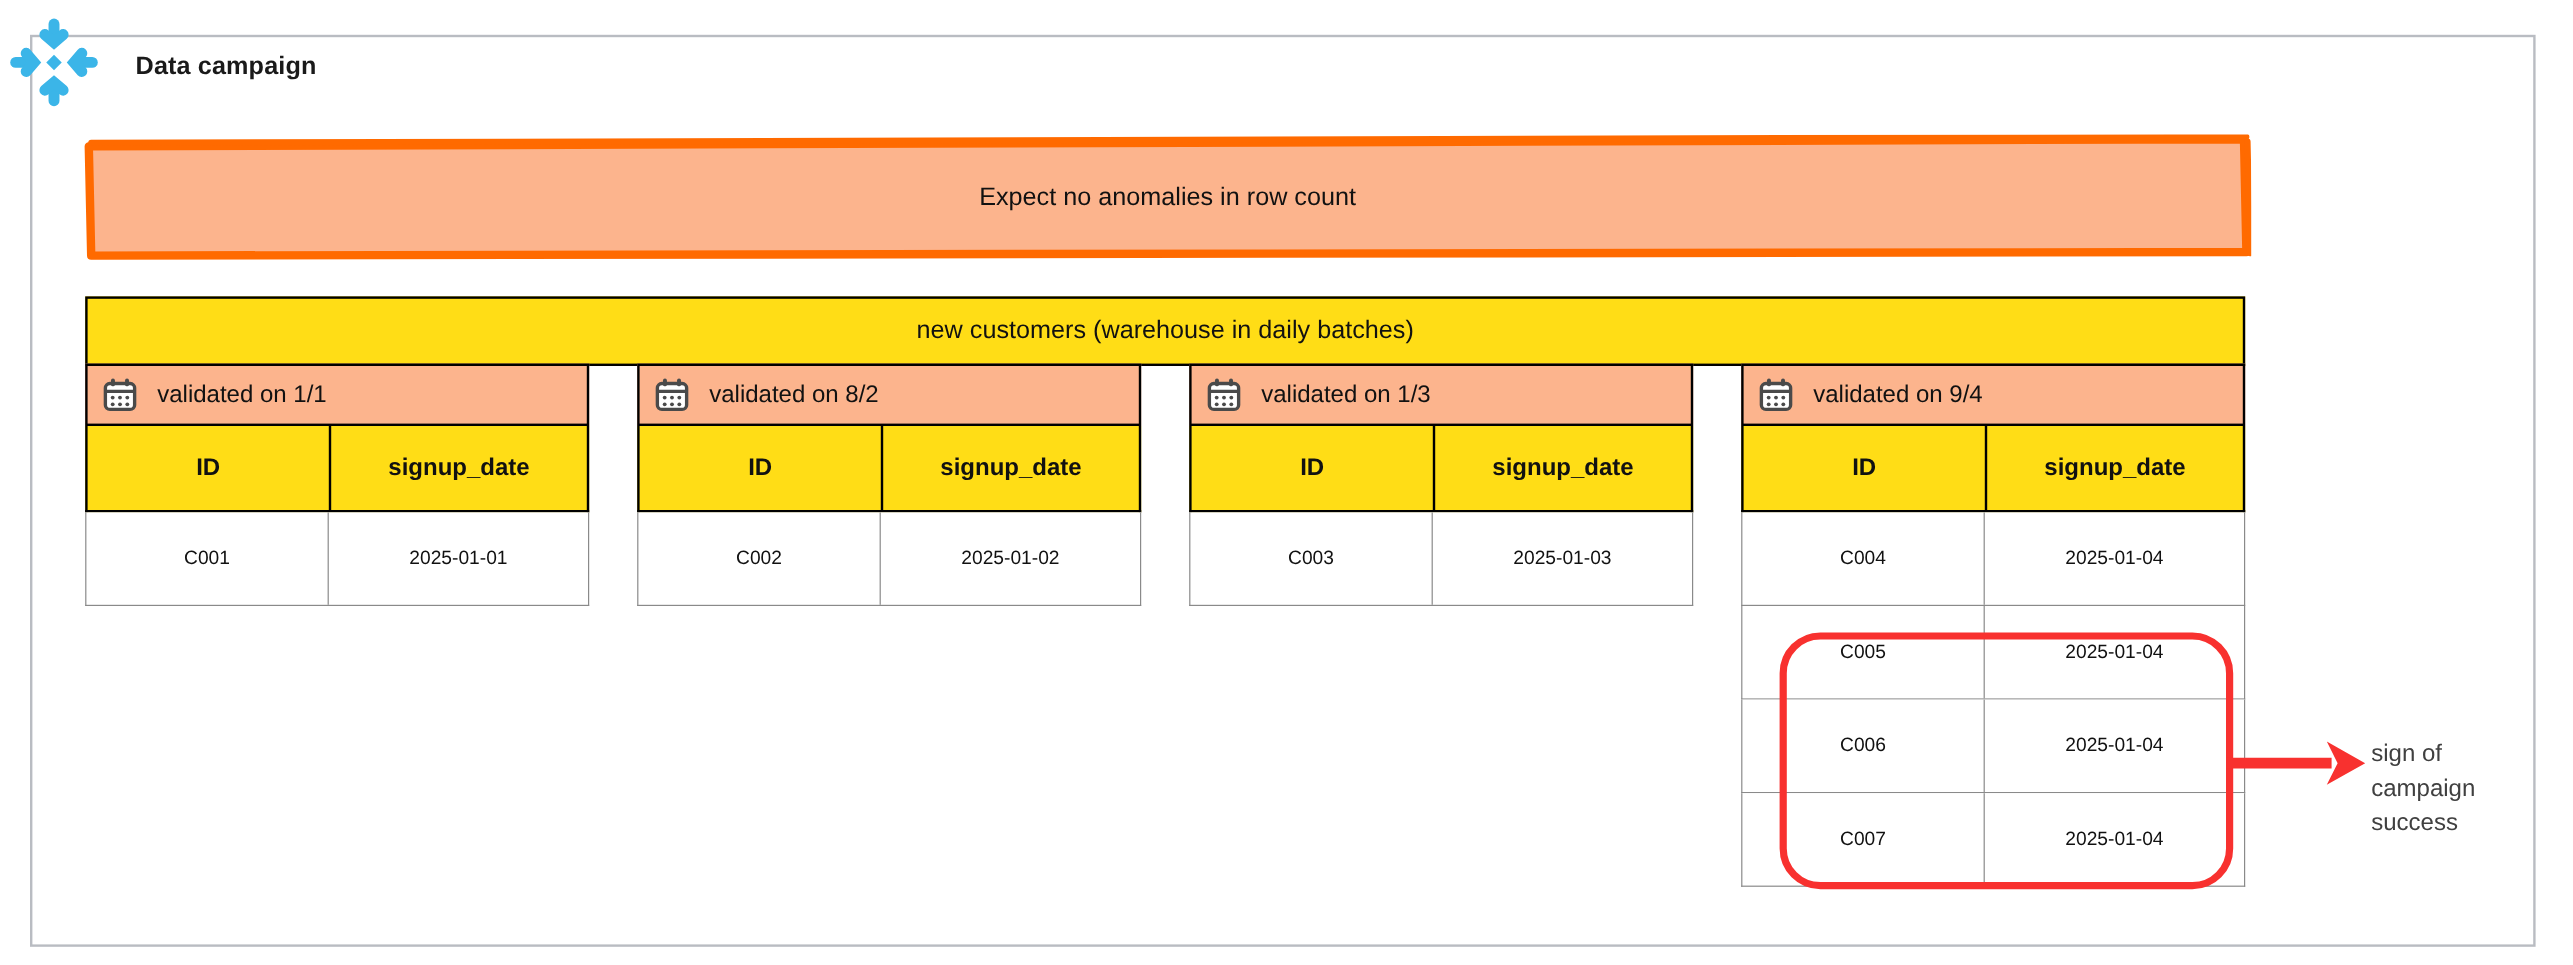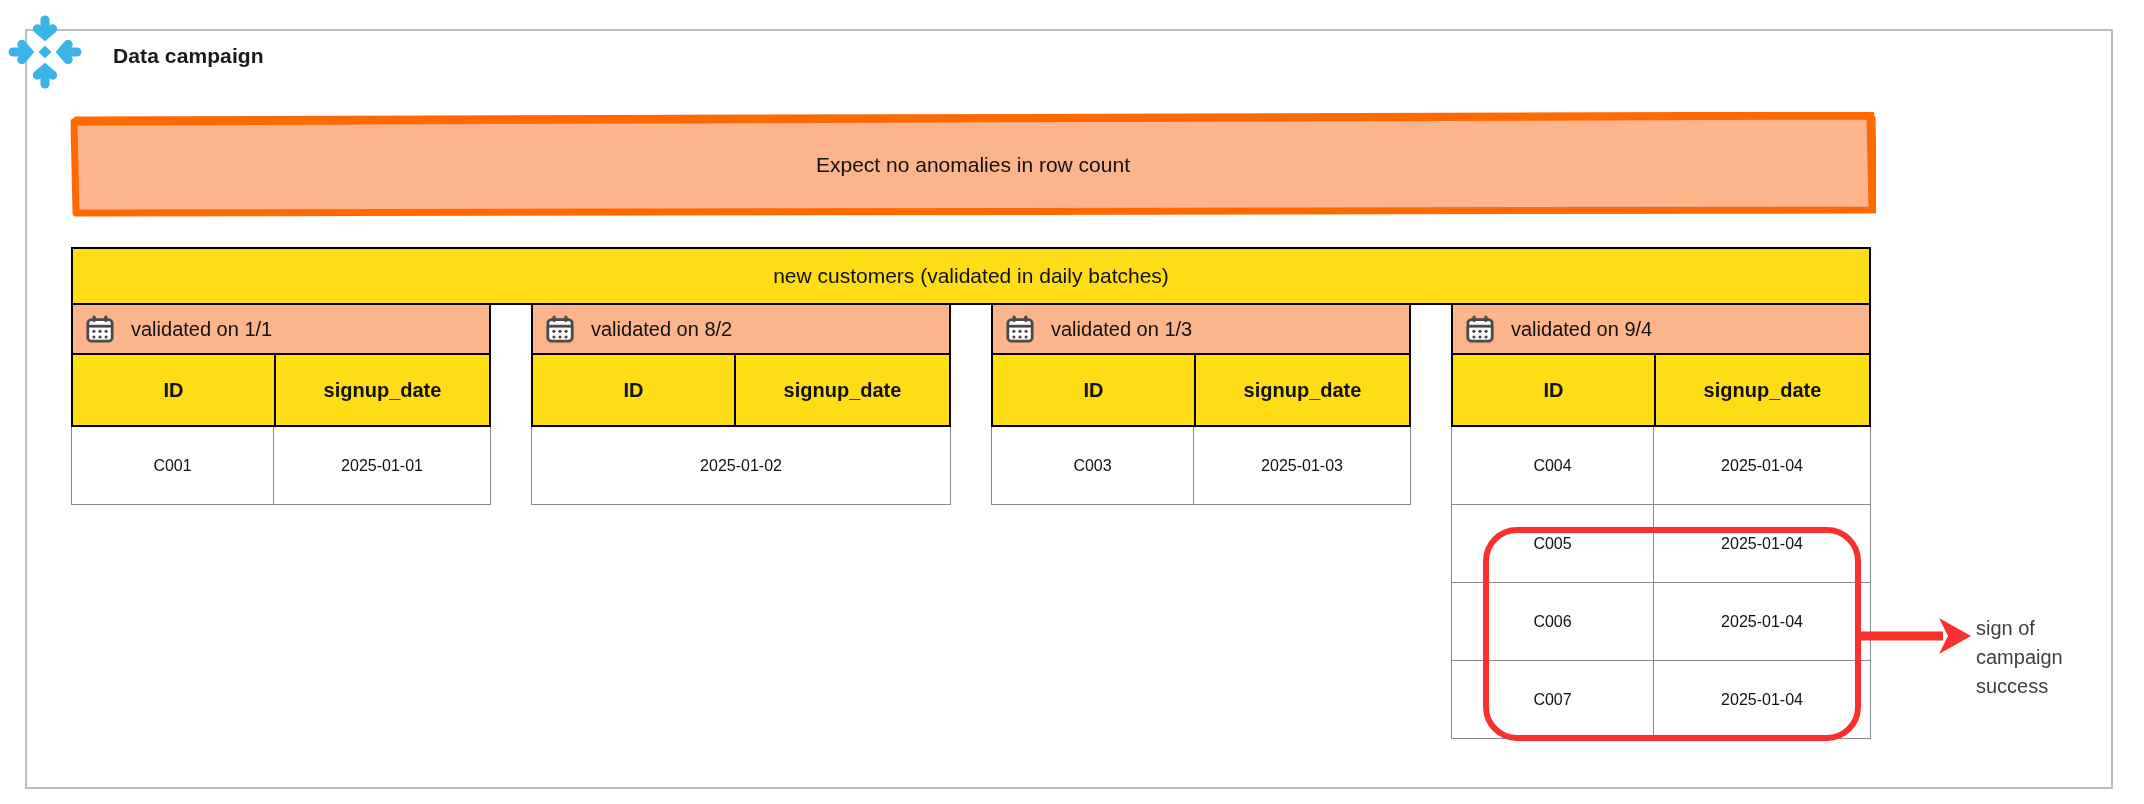--- a/index.html
+++ b/index.html
@@ -99,21 +99,21 @@
 <div id="expectation-banner">
   <svg class="banner-sketch" viewBox="0 0 1806 105" preserveAspectRatio="none">
     <path d="M4 10 L1800 4 L1802 98 L6 101 Z" fill="#fcb48d" stroke="#ff6a00" stroke-width="7" stroke-linejoin="round"></path>
     <path d="M6 7 L1802 2" stroke="#ff6a00" stroke-width="5" fill="none" stroke-linecap="round"></path>
     <path d="M1803 6 L1805 99" stroke="#ff6a00" stroke-width="5" fill="none" stroke-linecap="round"></path>
   </svg>
   <div class="banner-text">Expect no anomalies in row count</div>
 </div>
 
 <div id="batch-table">
-  <div id="batch-table-title">new customers (validated in daily batches)</div>
+  <div id="batch-table-title">new customers (warehouse in daily batches)</div>
   <div class="batch-groups" id="batch-groups">
       <div class="batch-group">
         <div class="batch-day-header">
 
 <svg class="cal-icon" viewBox="0 0 32 32">
   <rect x="3" y="6" width="26" height="23" rx="4" fill="#fff" stroke="#4a4a4a" stroke-width="3"></rect>
   <path d="M3 13 H29" stroke="#4a4a4a" stroke-width="3"></path>
   <rect x="8" y="1.5" width="3.5" height="7" rx="1.7" fill="#4a4a4a"></rect>
   <rect x="20.5" y="1.5" width="3.5" height="7" rx="1.7" fill="#4a4a4a"></rect>
   <g fill="#4a4a4a">
@@ -153,20 +153,21 @@
               <circle cx="22.5" cy="24.5" r="1.7"></circle>
   </g>
 </svg>
       <span class="batch-day-label">validated on 8/2</span>
     </div>
     <div class="batch-col-header">
       <div class="col-id">ID</div>
       <div class="col-date">signup_date</div>
     </div>
         <div class="batch-row">
+        <div class="col-id">C002</div>
         <div class="col-date">2025-01-02</div>
       </div>
       </div>
       <div class="batch-group">
         <div class="batch-day-header">
 
 <svg class="cal-icon" viewBox="0 0 32 32">
   <rect x="3" y="6" width="26" height="23" rx="4" fill="#fff" stroke="#4a4a4a" stroke-width="3"></rect>
   <path d="M3 13 H29" stroke="#4a4a4a" stroke-width="3"></path>
   <rect x="8" y="1.5" width="3.5" height="7" rx="1.7" fill="#4a4a4a"></rect>

